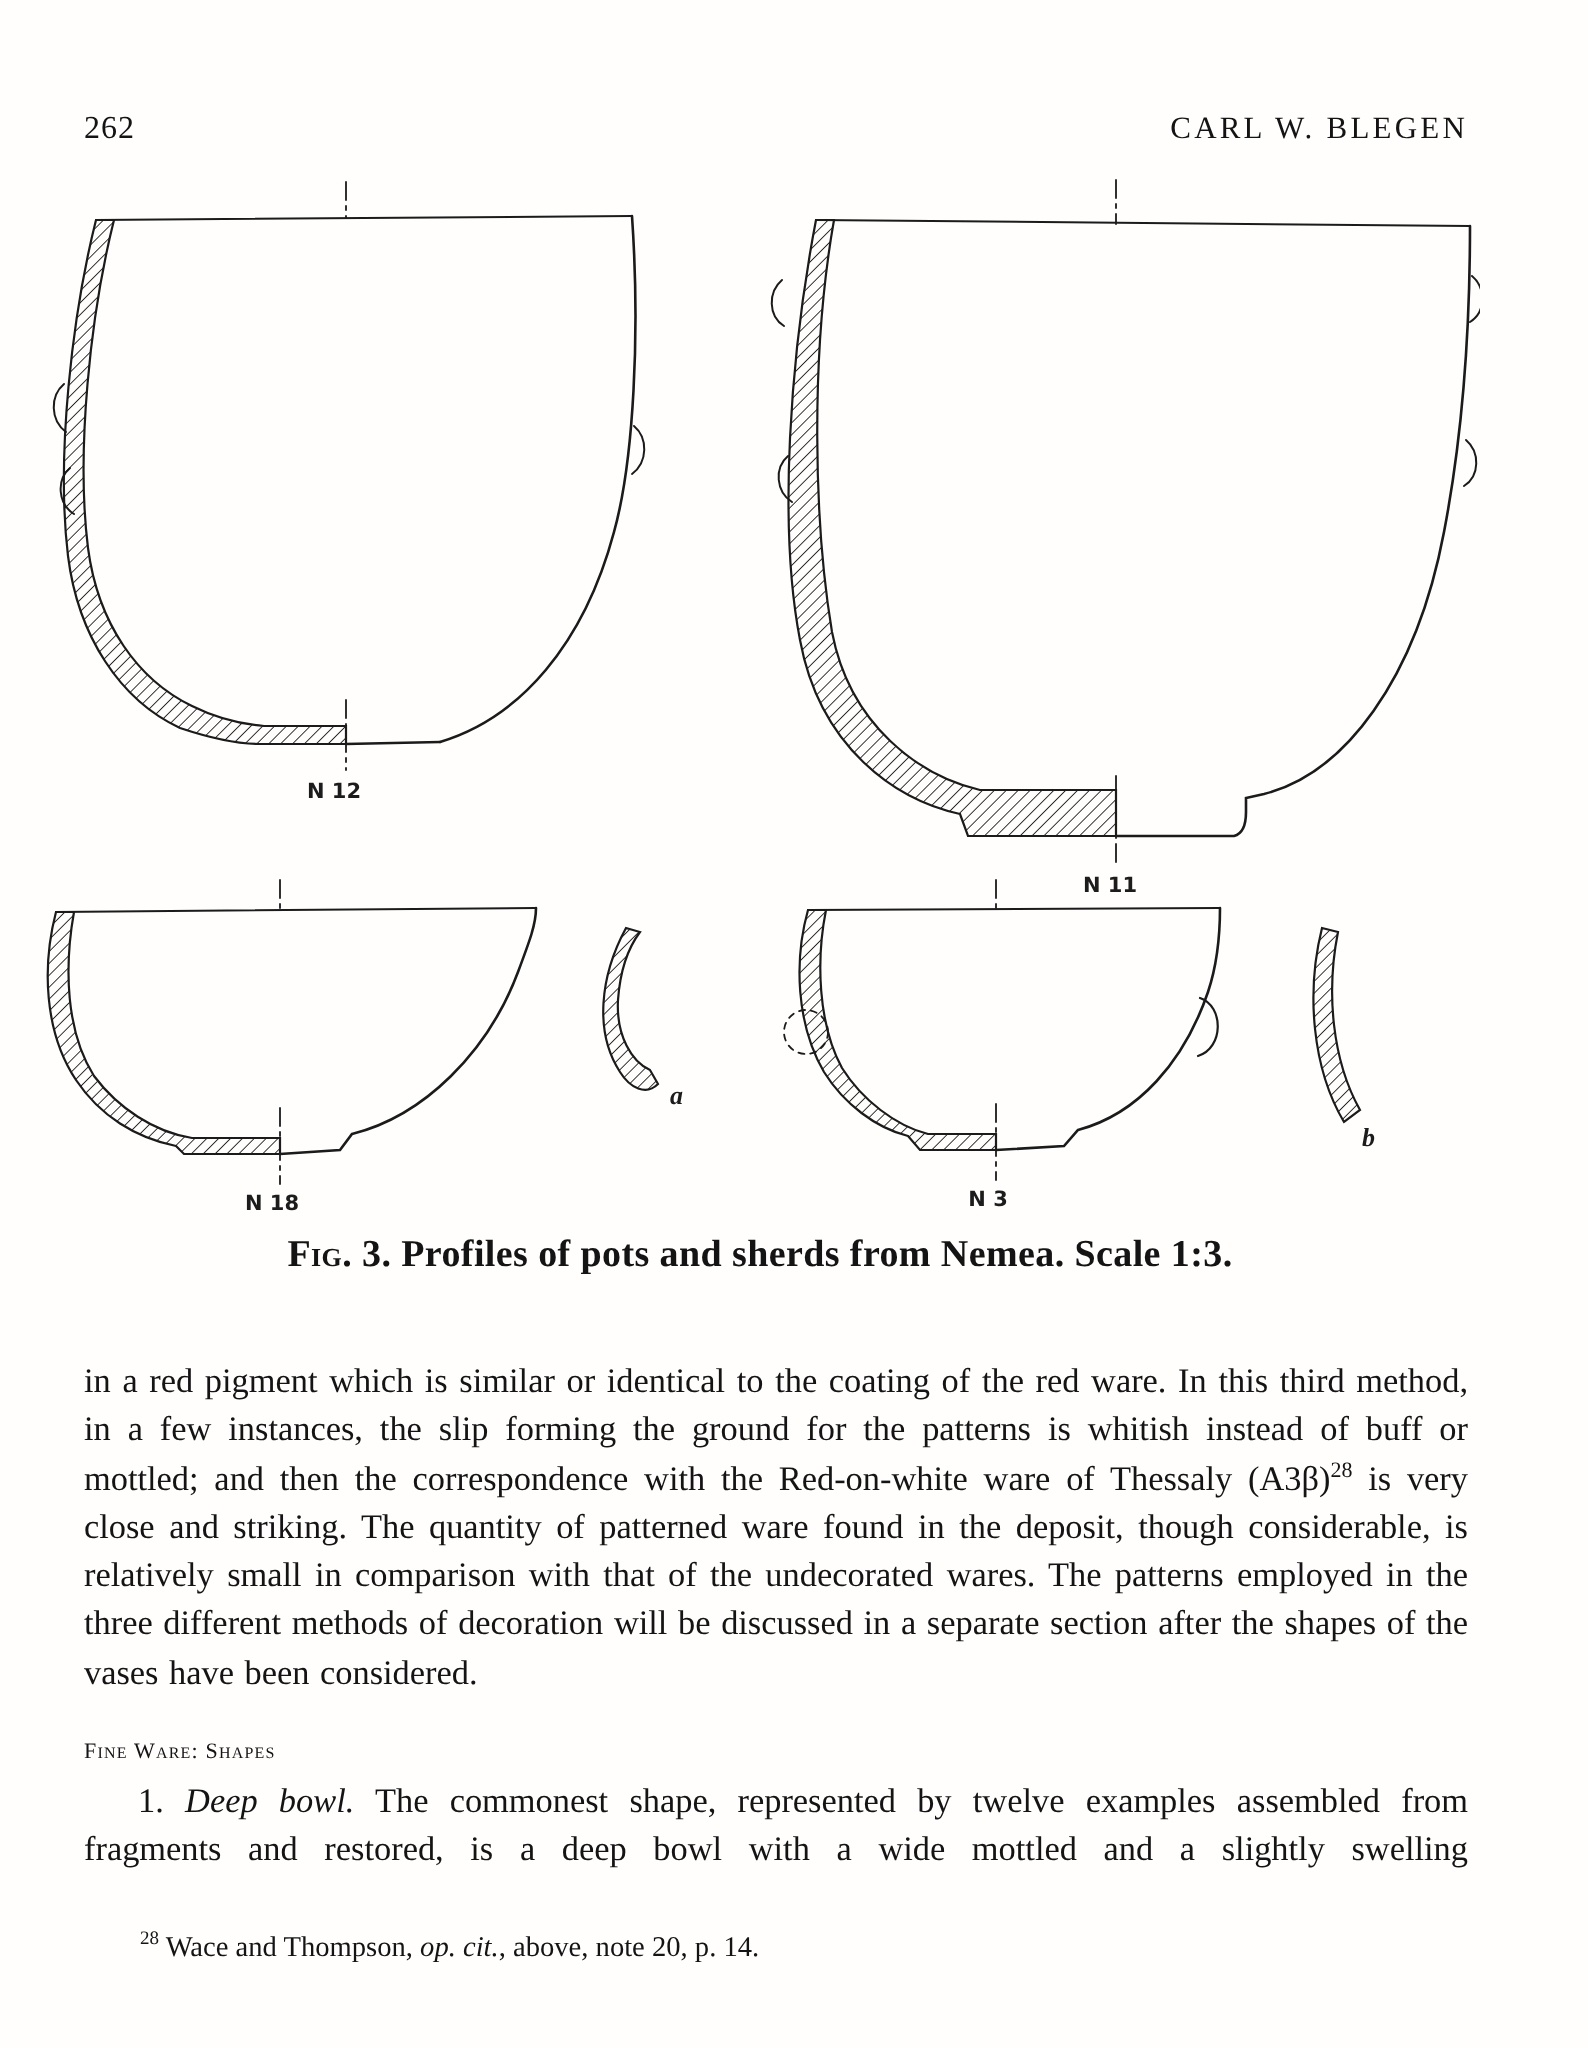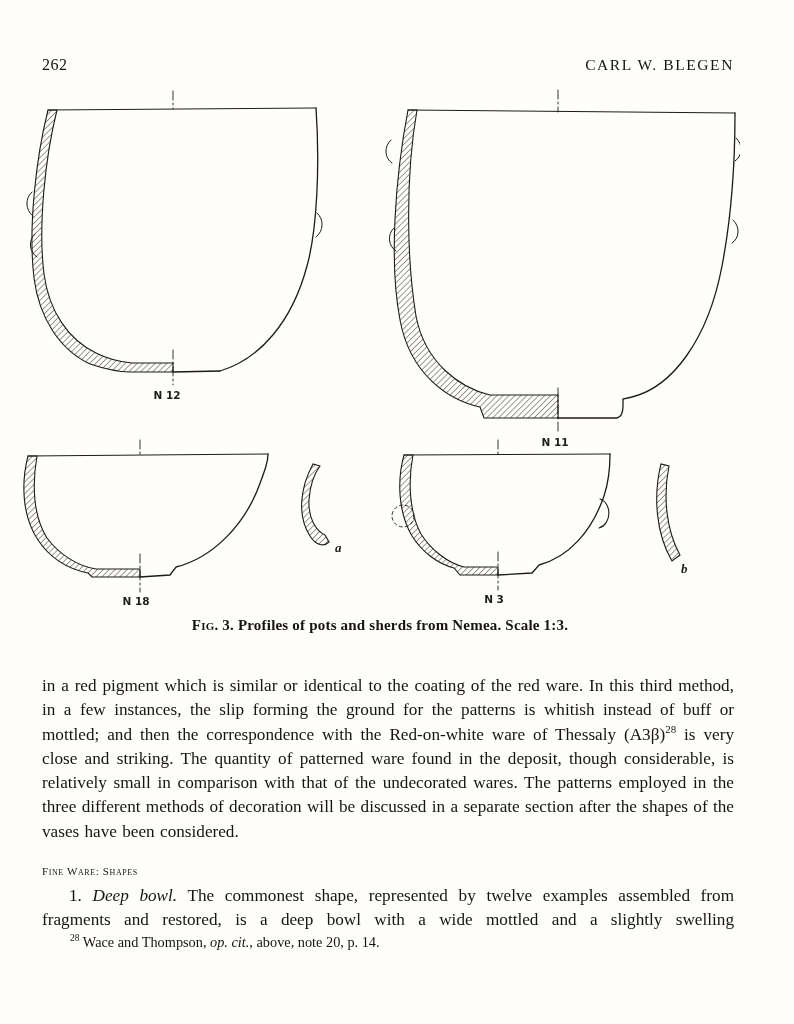--- a/index.html
+++ b/index.html
@@ -9,39 +9,39 @@
     width:794px; height:1024px; background:#fffefd; position:relative;
     padding:54px 60px 0 42px; overflow:hidden;
   }
   .page-header { position:relative; height:22px; margin-bottom:12px; }
   .page-number { position:absolute; left:0; top:2px; font-size:16px; letter-spacing:0.5px; }
   .running-head { position:absolute; left:0; right:0; top:2px; text-align:right; font-size:15.5px; letter-spacing:1.6px; }
 
   figure.potfigure { margin-left:-22px; width:720px;font-weight:bold; }
   figure.potfigure svg { display:block; }
   figcaption {
-    text-align:center; font-size:15px; margin-top:7px; letter-spacing:0.2px;
+    text-align:center; font-size:19px; margin-top:7px; letter-spacing:0.2px;
   }
   .caption-label { font-variant:small-caps; }
 
   .potlabel { font-family:"DejaVu Sans", sans-serif; font-size:10.5px; fill:#1c1c1c; }
   .sherdlabel { font-family:"Liberation Serif", serif; font-style:italic; font-size:13px; fill:#1c1c1c; }
 
   .body-para {
     font-size:17.2px; line-height:24.3px; text-align:justify; margin-top:40px;
     word-spacing:1px;
   }
   .body-para sup { font-size:11px; line-height:0; vertical-align:super; }
   .section-heading {
     font-variant:small-caps; font-weight:normal; font-size:11px;
     letter-spacing:0.6px; margin-top:21px;
   }
   .indented { text-indent:27px; margin-top:7px; text-align-last:justify; }
   .footnote {
-    font-size:14.3px; line-height:19px; text-indent:28px;
+    font-size:14.3px; line-height:19px; margin-top:27px; text-indent:28px;
   }
   .footnote sup { font-size:9.5px; line-height:0; vertical-align:super; }
 </style>
 </head>
 <body>
 
 <div class="page">
 
   <header class="page-header">
     <span class="page-number">262</span>

